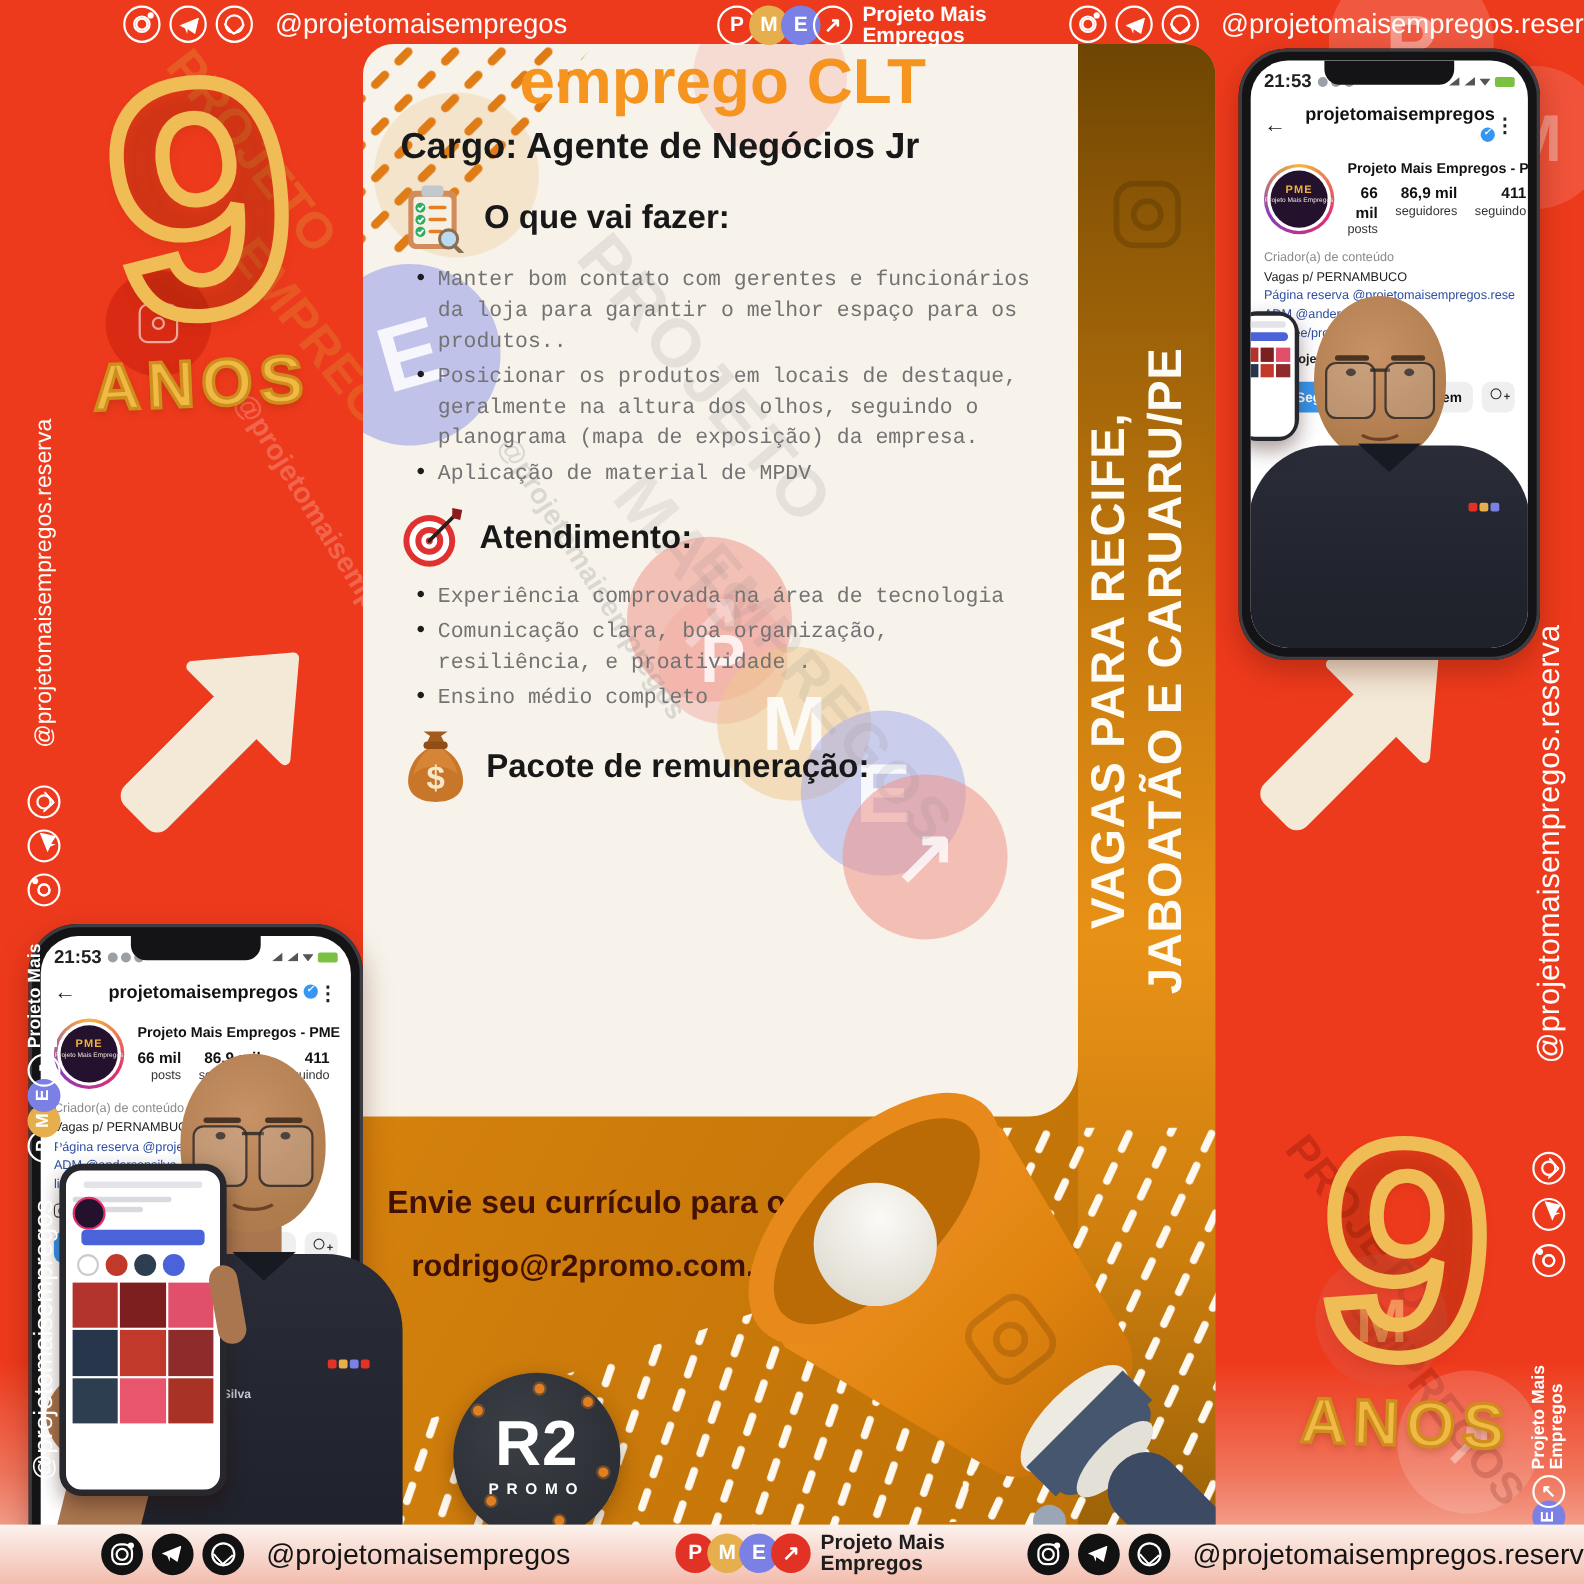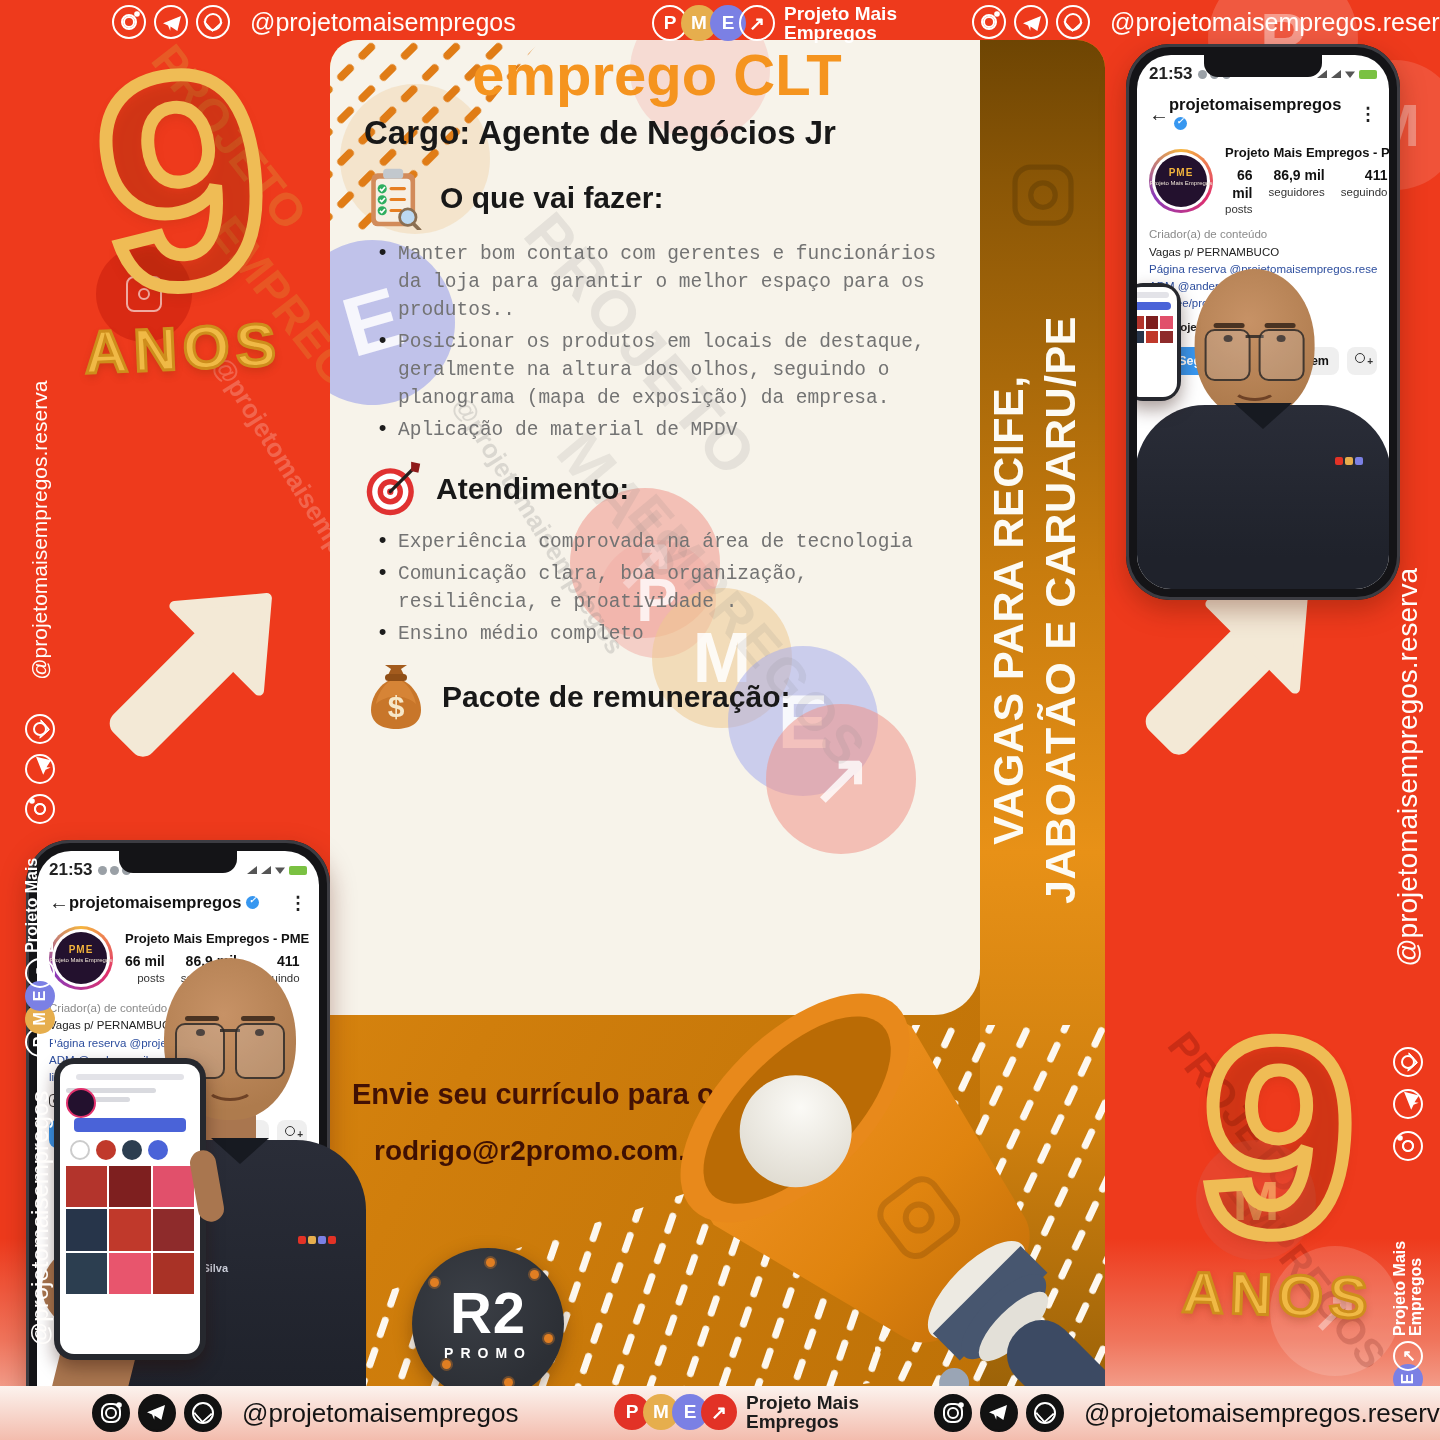--- a/index.html
+++ b/index.html
@@ -115,21 +115,21 @@
   .ph-time{font-weight:bold;font-size:17px;}
   .ph-notif{display:flex;gap:3px;margin-left:6px;}
   .ph-notif i{width:9px;height:9px;border-radius:50%;background:#9aa0a6;display:inline-block;}
   .ph-sys{margin-left:auto;display:flex;gap:4px;align-items:center;}
   .ph-sys b{display:inline-block;background:#555;}
   .ph-sys .sig{width:10px;height:8px;clip-path:polygon(0 100%,100% 0,100% 100%);}
   .ph-sys .wifi{width:10px;height:8px;clip-path:polygon(50% 100%,0 20%,100% 20%);}
   .ph-sys .bat{width:18px;height:9px;border-radius:2px;background:#7ac142;}
   .ph-nav{display:flex;align-items:center;margin-top:10px;}
   .ph-back{font-size:20px;font-weight:bold;}
-  .ph-handle{flex:1;text-align:left;font-weight:800;font-size:16.5px;color:#111;}
+  .ph-handle{flex:1;text-align:right;font-weight:800;font-size:16.5px;color:#111;}
   .vbadge{display:inline-block;width:13px;height:13px;border-radius:50%;background:#3797F0;margin-left:5px;position:relative;top:1px;}
   .vbadge::after{content:"✓";position:absolute;left:2.5px;top:-1px;font-size:9px;color:#fff;font-weight:bold;}
   .ph-menu{font-size:18px;font-weight:bold;}
   .ph-profile{display:flex;align-items:center;margin-top:12px;gap:12px;}
   .ph-avatar{position:relative;flex:none;width:64px;height:64px;border-radius:50%;
     background:conic-gradient(#F5B63F,#E1306C,#8A3AB9,#F5B63F);display:flex;align-items:center;justify-content:center;}
   .ph-avatar::before{content:"";position:absolute;inset:3px;border-radius:50%;background:#fff;}
   .ph-avatar b{position:absolute;z-index:2;top:18px;font-size:10px;color:#F2B33C;letter-spacing:1px;}
   .ph-avatar u{position:absolute;z-index:2;top:31px;font-size:6px;color:#f0e6d8;text-decoration:none;text-align:center;line-height:1.2;}
   .ph-avatar::after{content:"";position:absolute;inset:6px;border-radius:50%;background:#23112e;z-index:1;}

